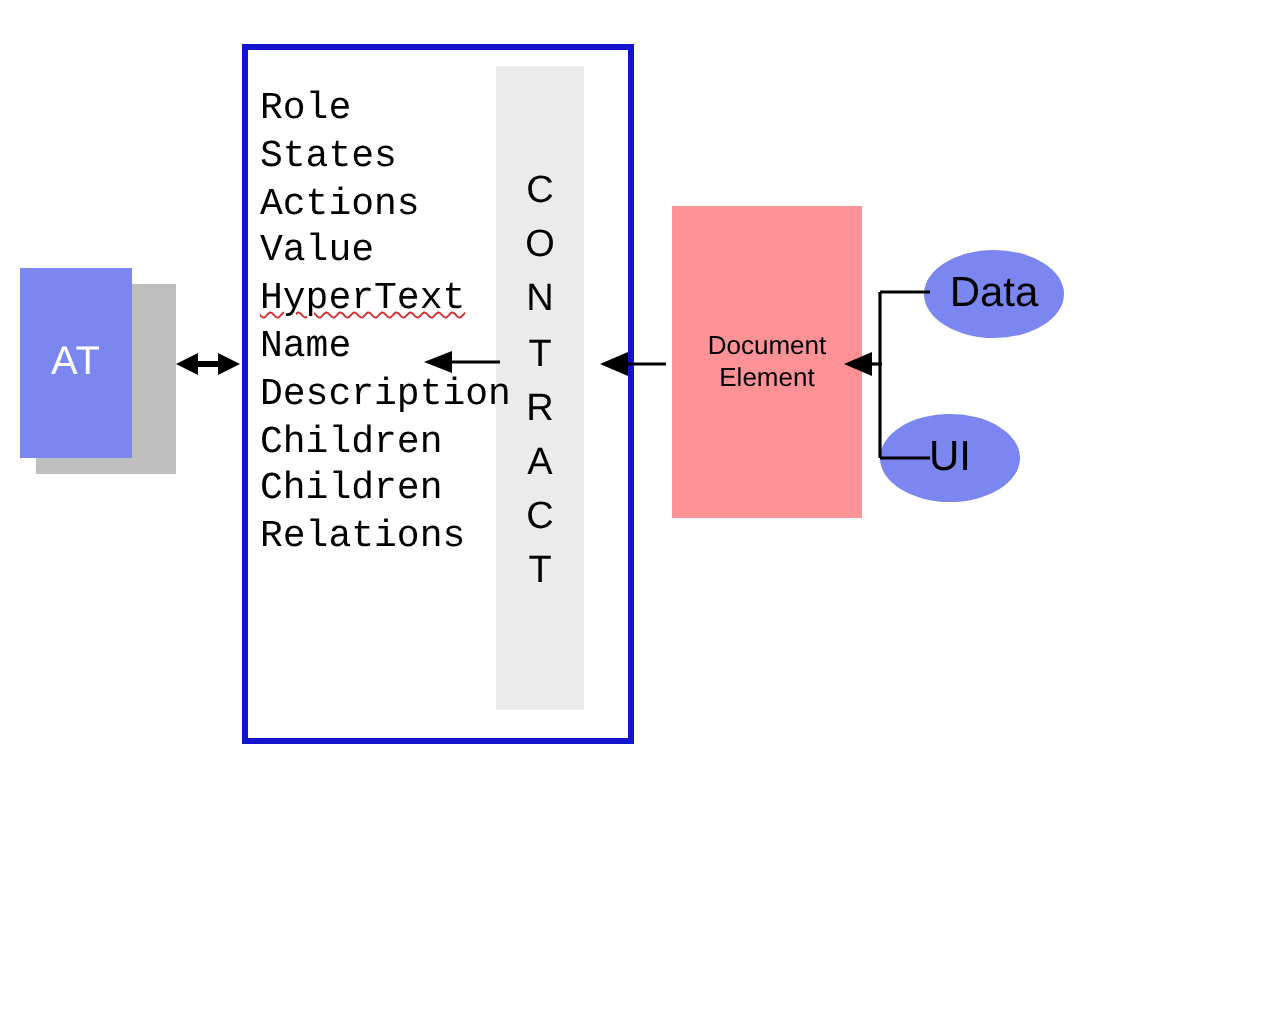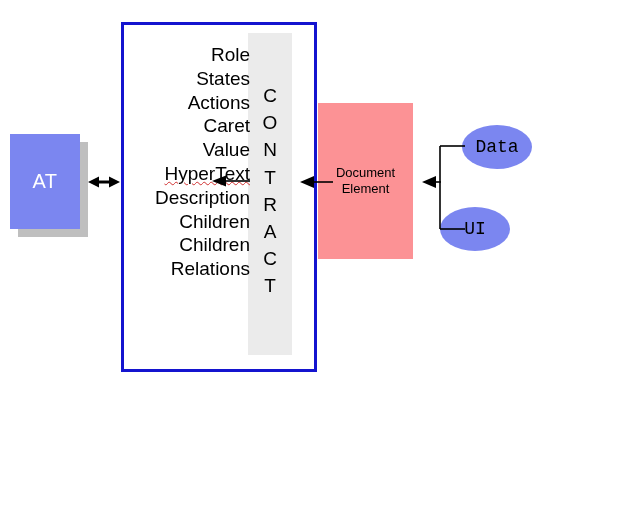--- a/index.html
+++ b/index.html
@@ -26,21 +26,21 @@
     left: 18px;
     top: 142px;
     width: 70px;
     height: 95px;
     background: #bfbfbf;
   }
   .at-box {
     position: absolute;
     left: 10px;
     top: 134px;
-    width: 70px;
+    width: 56px;
     height: 95px;
     background: #7b86f0;
     display: flex;
     align-items: center;
     justify-content: center;
   }
   .at-label {
     color: #ffffff;
     font-size: 20px;
     font-family: "Liberation Sans", sans-serif;
@@ -63,23 +63,22 @@
   .prop-list {
     position: absolute;
     left: 130px;
     top: 43px;
     width: 120px;
   }
   .prop-item {
     font-size: 19px;
     line-height: 23.8px;
     color: #000000;
-    font-family: Liberation Sans, sans-serif;
+    font-family: Liberation Mono, monospace;
     white-space: nowrap;
-    text-align: right;
   }
   .prop-item.spelled {
     text-decoration: underline;
     text-decoration-style: wavy;
     text-decoration-color: #d03030;
     text-decoration-thickness: 1px;
     text-underline-offset: 1px;
   }
 
   
@@ -103,21 +102,21 @@
   .contract-letter {
     font-size: 19px;
     line-height: 27.2px;
     color: #000000;
     font-family: "Liberation Sans", sans-serif;
   }
 
   
   .doc-box {
     position: absolute;
-    left: 318px;
+    left: 336px;
     top: 103px;
     width: 95px;
     height: 156px;
     background: #fc9295;
     display: flex;
     align-items: center;
     justify-content: center;
   }
   .doc-label {
     color: #000000;
@@ -131,22 +130,22 @@
   .ellipse {
     position: absolute;
     background: #7b86f0;
     border-radius: 50%;
     display: flex;
     align-items: center;
     justify-content: center;
   }
   .ellipse-label {
     color: #000000;
-    font-size: 18px;
-    font-family: Liberation Mono, monospace;
+    font-size: 21px;
+    font-family: Liberation Sans, sans-serif;
   }
   .ellipse-data {
     left: 462px;
     top: 125px;
     width: 70px;
     height: 44px;
   }
   .ellipse-ui {
     left: 440px;
     top: 207px;
@@ -185,23 +184,23 @@
     <span class="contract-letter">R</span>
     <span class="contract-letter">A</span>
     <span class="contract-letter">C</span>
     <span class="contract-letter">T</span>
   </div>
 
   <div class="prop-list">
     <div class="prop-item">Role</div>
     <div class="prop-item">States</div>
     <div class="prop-item">Actions</div>
-    <div class="prop-item">Caret</div>
     <div class="prop-item">Value</div>
     <div class="prop-item spelled">HyperText</div>
+    <div class="prop-item">Name</div>
     <div class="prop-item">Description</div>
     <div class="prop-item">Children</div>
     <div class="prop-item">Children</div>
     <div class="prop-item">Relations</div>
   </div>
 
   <div class="doc-box">
     <div class="doc-label">
       <div>Document</div>
       <div>Element</div>

